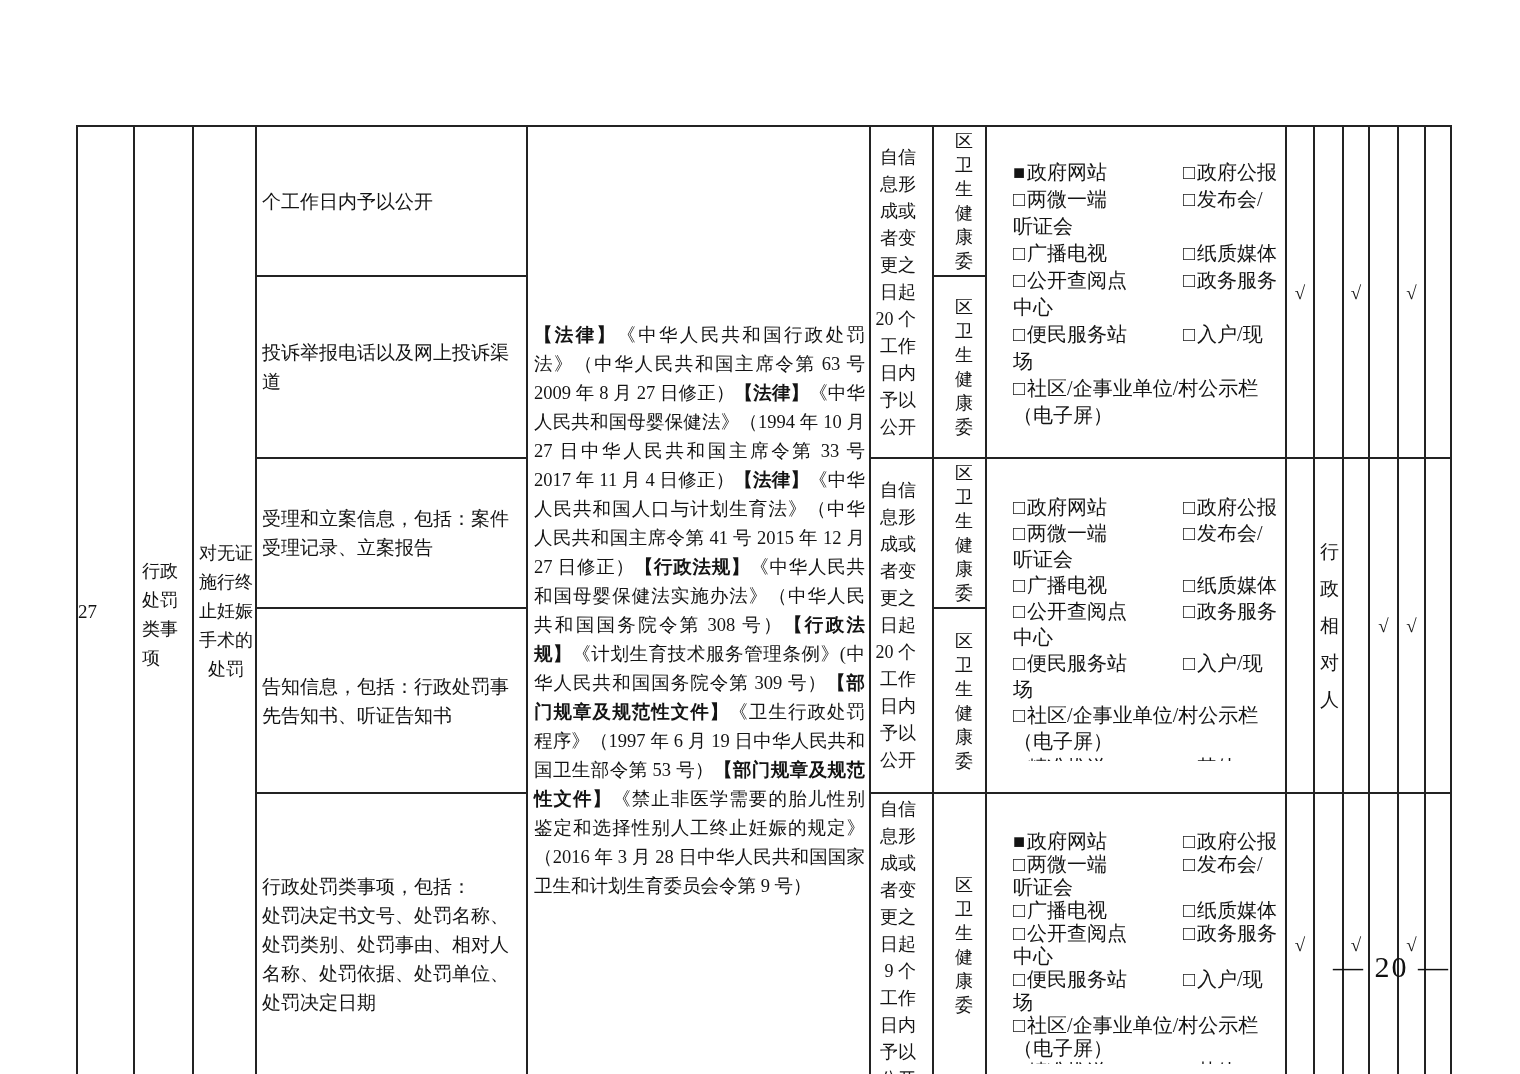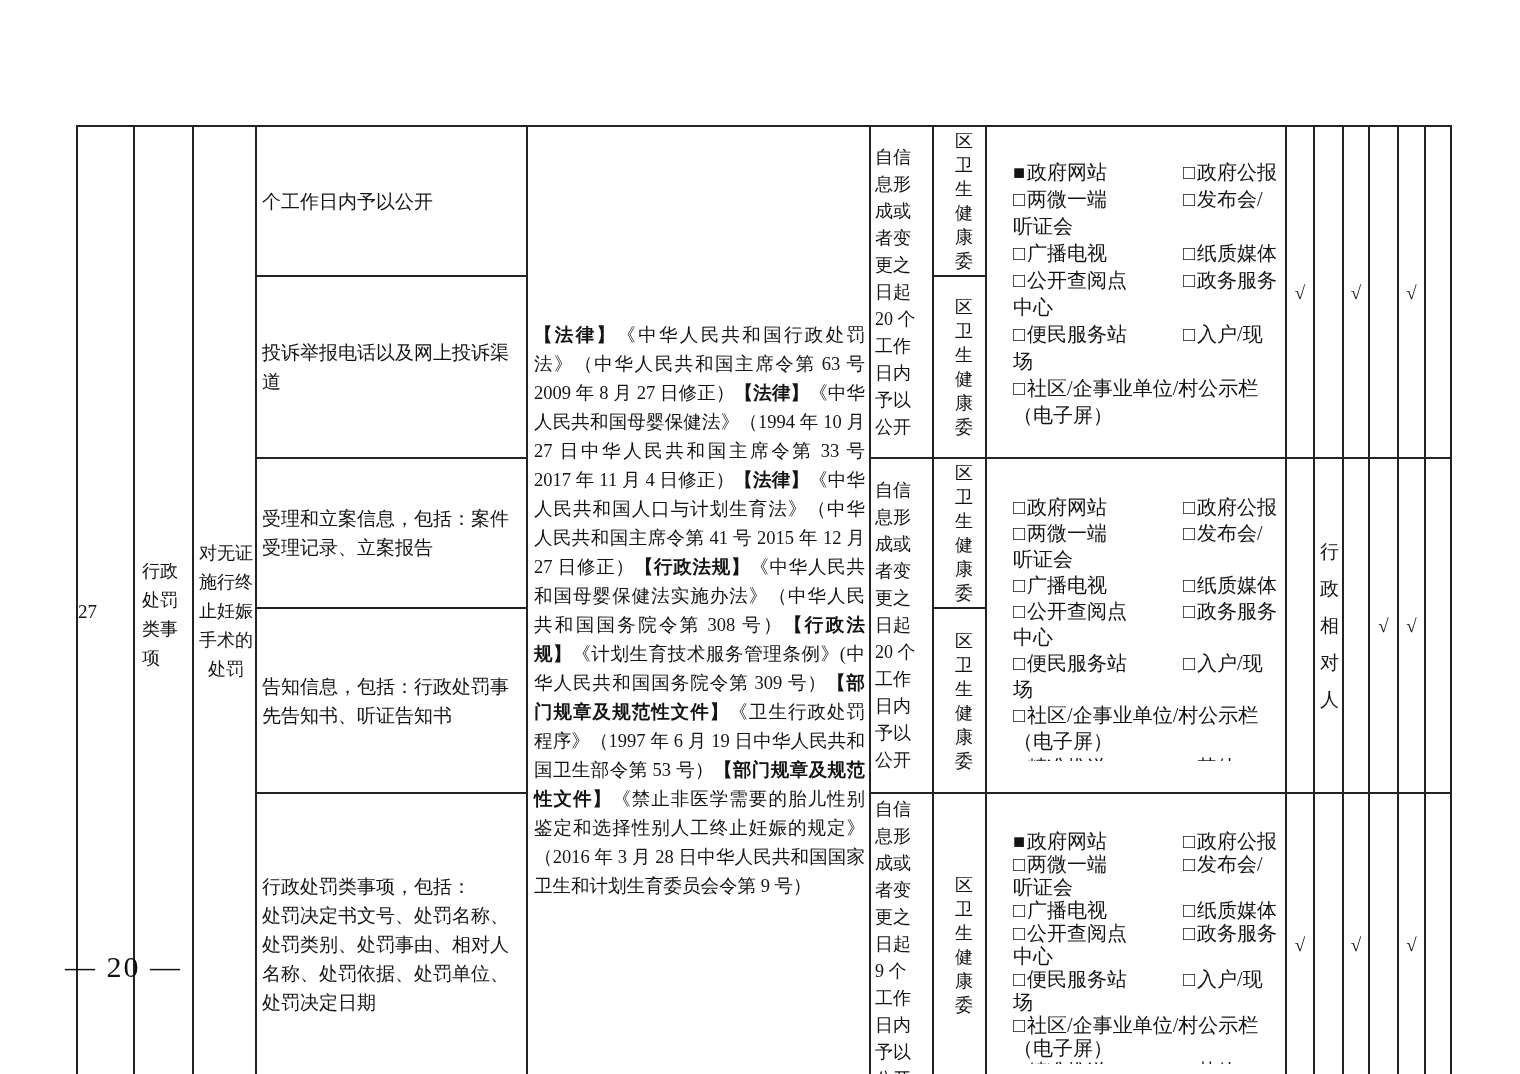--- a/index.html
+++ b/index.html
@@ -27,41 +27,41 @@
   td.num{text-align:left;font-size:22px;margin-top:24px;}
   td.cat .ctext{font-size:18px;padding-left:7px;margin-top:8px;}
   td.item .ctext{font-size:18px;padding-left:4px;padding-right:1px;text-align:center;}
   td.content .ctext{font-size:19px;}
   td.legal{vertical-align:middle;margin-top:42px;}
   .legal-flow{
     padding:2px 4px 2px 6px;font-size:18.5px;line-height:29px;
     text-align:justify;
   }
   .legal-flow .ltag{font-weight:bold;}
-  td.timecell .ctext{font-size:18px;line-height:27px;padding-left:4px;padding-right:16px;}
+  td.timecell .ctext{font-size:18px;line-height:27px;padding-left:4px;padding-right:16px;text-align:right;}
   td.entity .ctext{font-size:18px;line-height:24px;padding-left:5px;padding-right:14px;margin-left:16px;}
   
   td.channels{vertical-align:top;}
   .ch-wrap{padding:4px 4px 0 6px;font-size:20px;overflow:hidden;margin-left:20px;}
   .ch-a{line-height:27px;height:271px;}
   .ch-b{line-height:26px;height:267px;}
   .ch-c{line-height:23px;height:234px;}
   .ch-line{white-space:normal;}
   .ch-left{display:inline-block;width:170px;vertical-align:top;}
   .cb{display:inline;padding-right:2px;}
   .cbf{font-weight:bold;}
   .blankline{display:inline-block;width:66px;height:1em;border-bottom:2px solid #232323;margin-left:2px;}
   
   td.ind{text-align:center;font-size:20px;}
   td.ind .ctext{padding:0;}
   td.vert .ctext{font-size:19px;line-height:37px;padding:0 0 0 5px;text-align:left;}
   
   .pageno{
-    position:absolute;left:65px;top:950px;width:1374px;
-    text-align:left;font-size:30px;letter-spacing:2px;color:#111;
+    position:absolute;left:76px;top:950px;width:1374px;
+    text-align:right;font-size:30px;letter-spacing:2px;color:#111;
   }
 </style>
 </head>
 <body>
 
 <div class="sheet">
 
   <table class="doc">
     <colgroup>
       <col style="width:57px">

